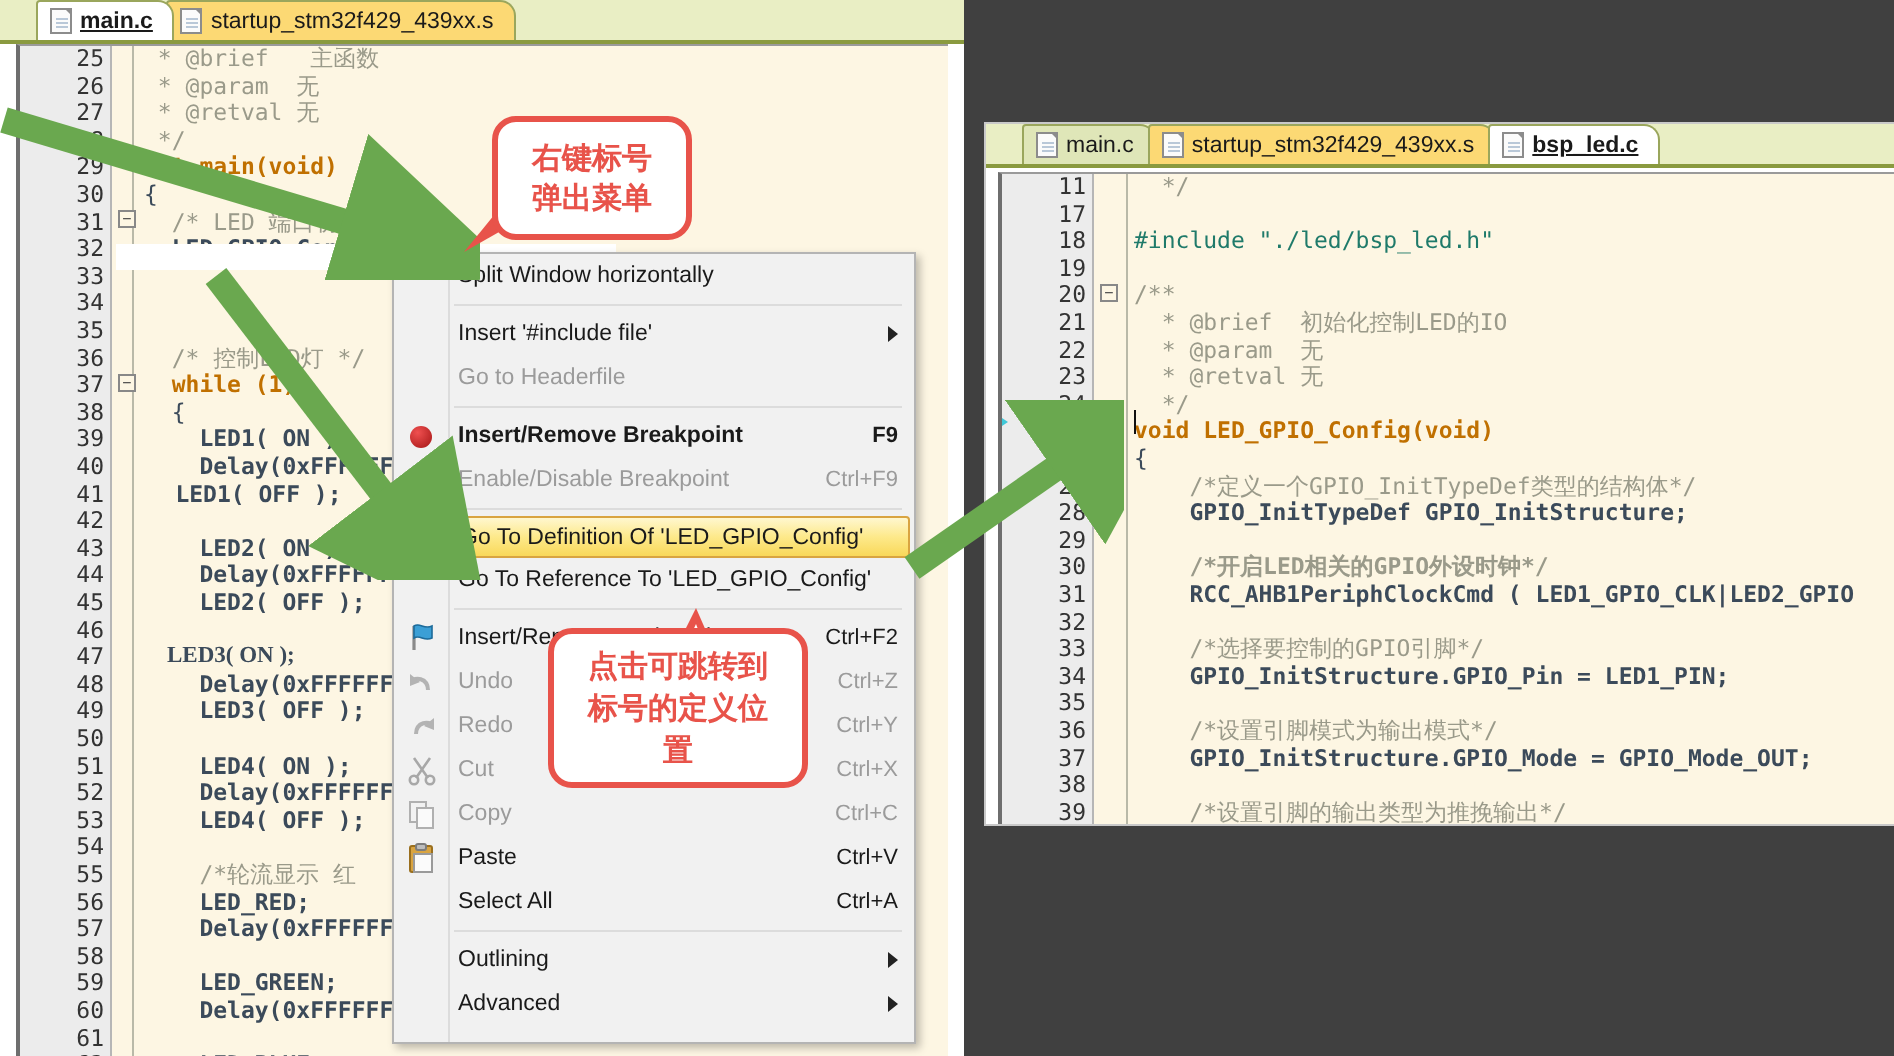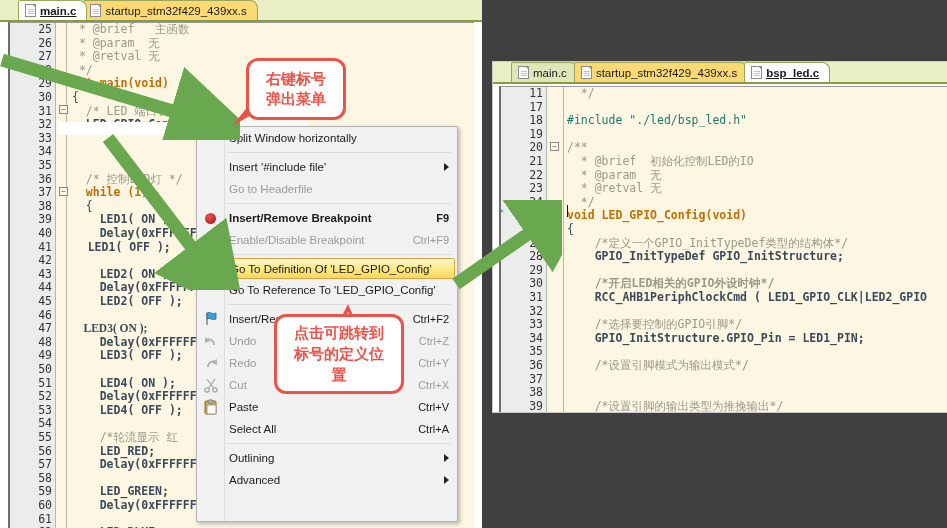--- a/index.html
+++ b/index.html
@@ -286,21 +286,21 @@
           <div class="ln" style="top: 149.6px; position: absolute; left: 0px; right: 0px;"><span class="num">27</span><span class="txt cmt" style="left: 66px;">    /*定义一个GPIO_InitTypeDef类型的结构体*/</span></div>
           <div class="ln" style="top: 163.2px; position: absolute; left: 0px; right: 0px;"><span class="num">28</span><span class="txt id" style="left: 66px;">    GPIO_InitTypeDef GPIO_InitStructure;</span></div>
           <div class="ln" style="top: 176.8px; position: absolute; left: 0px; right: 0px;"><span class="num">29</span><span class="txt plain" style="left: 66px;"></span></div>
           <div class="ln" style="top: 190.4px; position: absolute; left: 0px; right: 0px;"><span class="num">30</span><span class="txt cmt" style="left: 66px; font-weight: bold;">    /*开启LED相关的GPIO外设时钟*/</span></div>
           <div class="ln" style="top: 204px; position: absolute; left: 0px; right: 0px;"><span class="num">31</span><span class="txt id" style="left: 66px;">    RCC_AHB1PeriphClockCmd ( LED1_GPIO_CLK|LED2_GPIO</span></div>
           <div class="ln" style="top: 217.6px; position: absolute; left: 0px; right: 0px;"><span class="num">32</span><span class="txt plain" style="left: 66px;"></span></div>
           <div class="ln" style="top: 231.2px; position: absolute; left: 0px; right: 0px;"><span class="num">33</span><span class="txt cmt" style="left: 66px;">    /*选择要控制的GPIO引脚*/</span></div>
           <div class="ln" style="top: 244.8px; position: absolute; left: 0px; right: 0px;"><span class="num">34</span><span class="txt id" style="left: 66px;">    GPIO_InitStructure.GPIO_Pin = LED1_PIN;</span></div>
           <div class="ln" style="top: 258.4px; position: absolute; left: 0px; right: 0px;"><span class="num">35</span><span class="txt plain" style="left: 66px;"></span></div>
           <div class="ln" style="top: 272px; position: absolute; left: 0px; right: 0px;"><span class="num">36</span><span class="txt cmt" style="left: 66px;">    /*设置引脚模式为输出模式*/</span></div>
-          <div class="ln" style="top: 285.6px; position: absolute; left: 0px; right: 0px;"><span class="num">37</span></div>
+          <div class="ln" style="top: 285.6px; position: absolute; left: 0px; right: 0px;"><span class="num">37</span><span class="txt id" style="left: 66px;">    GPIO_InitStructure.GPIO_Mode = GPIO_Mode_OUT;</span></div>
           <div class="ln" style="top: 299.2px; position: absolute; left: 0px; right: 0px;"><span class="num">38</span><span class="txt plain" style="left: 66px;"></span></div>
           <div class="ln" style="top: 312.8px; position: absolute; left: 0px; right: 0px;"><span class="num">39</span><span class="txt cmt" style="left: 66px;">    /*设置引脚的输出类型为推挽输出*/</span></div>
         </div>
       <div class="marker-tri" style="left:-6px; top:118px;"></div>
       <div class="cursor-caret" style="left:66px; top:118px; height:12px;"></div>
       <div class="fold" style="left:49px; top:55px;">−</div>
       <div class="fold" style="left:49px; top:136px;">−</div>
     </div>
   </div>
 
@@ -366,20 +366,28 @@
           <span class="sc">Ctrl+Y</span>
         </div>
         <div class="mi dim">
           <span class="micon"><svg width="16" height="16" viewBox="0 0 16 16">
               <path d="M4,2 L11,12 M12,2 L5,12" stroke="#a8a8a8" stroke-width="1.3" fill="none"></path>
               <circle cx="4" cy="13" r="2.1" fill="none" stroke="#a8a8a8" stroke-width="1.3"></circle>
               <circle cx="12" cy="13" r="2.1" fill="none" stroke="#a8a8a8" stroke-width="1.3"></circle>
             </svg></span>
           <span>Cut</span>
           <span class="sc">Ctrl+X</span>
+        </div>
+        <div class="mi dim">
+          <span class="micon"><svg width="16" height="16" viewBox="0 0 16 16">
+              <rect x="2" y="2" width="8" height="10" fill="#f2f2f2" stroke="#b0b0b0"></rect>
+              <rect x="5.5" y="5" width="8" height="10" fill="#fafafa" stroke="#b0b0b0"></rect>
+            </svg></span>
+          <span>Copy</span>
+          <span class="sc">Ctrl+C</span>
         </div>
         <div class="mi">
           <span class="micon"><svg width="16" height="16" viewBox="0 0 16 16">
               <rect x="2" y="2" width="11" height="13" rx="1" fill="#d9a441" stroke="#9a6f1e"></rect>
               <rect x="5" y="1" width="5" height="3" rx="1" fill="#bdbdbd" stroke="#7d7d7d"></rect>
               <rect x="4" y="6" width="9" height="9" fill="#fbfbfb" stroke="#9a9a9a"></rect>
             </svg></span>
           <span>Paste</span>
           <span class="sc">Ctrl+V</span>
         </div>

